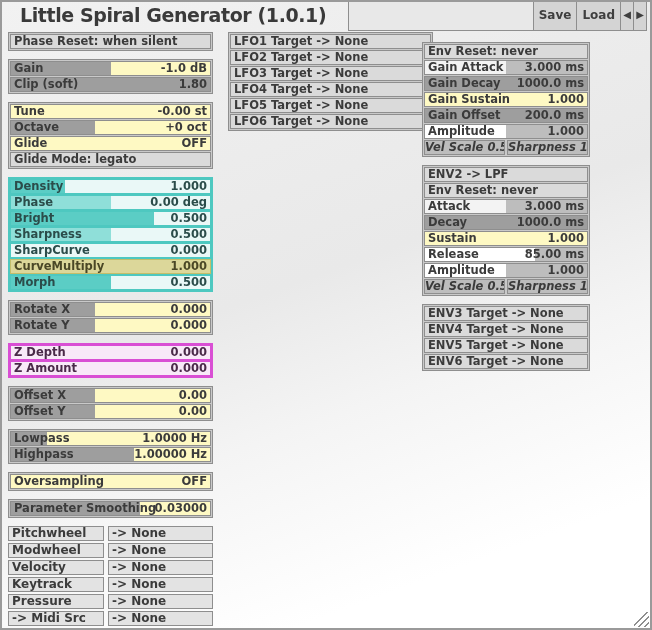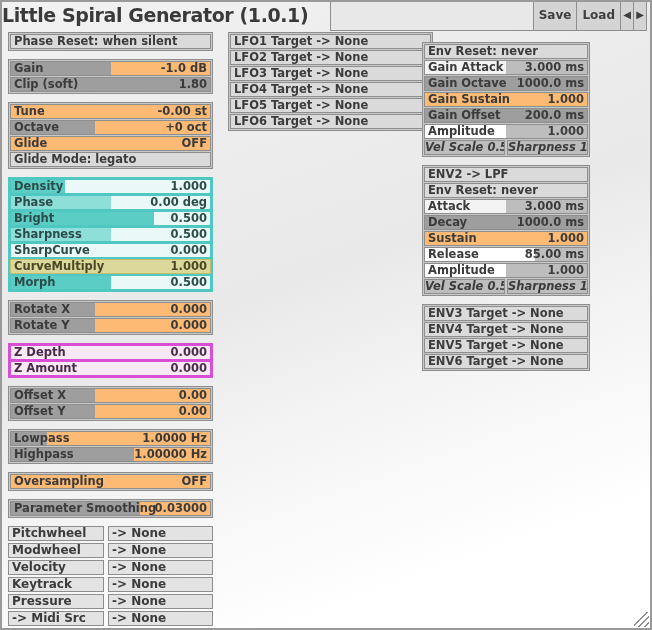--- a/index.html
+++ b/index.html
@@ -28,21 +28,21 @@
     width: 648px;
     height: 25px;
     display: flex;
     align-items: center;
   }
   .app-title {
     font-size: 19px;
     font-weight: bold;
     color: #3a3a3a;
     letter-spacing: -0.4px;
-    padding-left: 0;
+    padding-left: 18px;
     white-space: nowrap;
     font-family: "DejaVu Sans", sans-serif;
   }
   .app-title .ver { font-size: 19px; }
 
   #preset-strip {
     display: flex;
     align-items: stretch;
     height: 33px;
     margin-left: 22px;
@@ -113,21 +113,21 @@
     font-weight: bold;
     color: #3b3b3b;
     line-height: 13px;
     white-space: nowrap;
     font-family: "DejaVu Sans", sans-serif;
   }
   .row .lbl { position: absolute; left: 3px; top: 0px; }
   .row .val { position: absolute; right: 3px; top: 0px; }
 
   
-  .row.grey       { background: #fdba74; }
+  .row.grey       { background: #fef9c3; }
   .row.grey .fill { background: #9e9e9e; }
   .row.lightfill .fill { background: #f3f3f3; }
   .row.whitefill  { background: #bdbdbd; }
   .row.whitefill .fill { background: #ffffff; }
 
   
   .row.teal        { border-color: #4ec8c0; background: #eaf8f7; }
   .row.teal .fill  { background: #8fdfd9; }
   .row.teal.deep .fill { background: #5bcdc5; }
   .row.teal .lbl, .row.teal .val { color: #2b4c4a; }
@@ -448,21 +448,21 @@
       <div class="row sel">
         <span class="lbl">Env Reset: never</span>
       </div>
     <div class="row lightfill">
           <div class="fill" style="width: 50%;"></div>
           <span class="lbl">Gain Attack</span>
           <span class="val">3.000 ms</span>
         </div>
         <div class="row grey">
           <div class="fill" style="width: 100%;"></div>
-          <span class="lbl">Gain Octave</span>
+          <span class="lbl">Gain Decay</span>
           <span class="val">1000.0 ms</span>
         </div>
         <div class="row grey">
           <div class="fill" style="width: 0%;"></div>
           <span class="lbl">Gain Sustain</span>
           <span class="val">1.000</span>
         </div>
         <div class="row grey">
           <div class="fill" style="width: 100%;"></div>
           <span class="lbl">Gain Offset</span>

